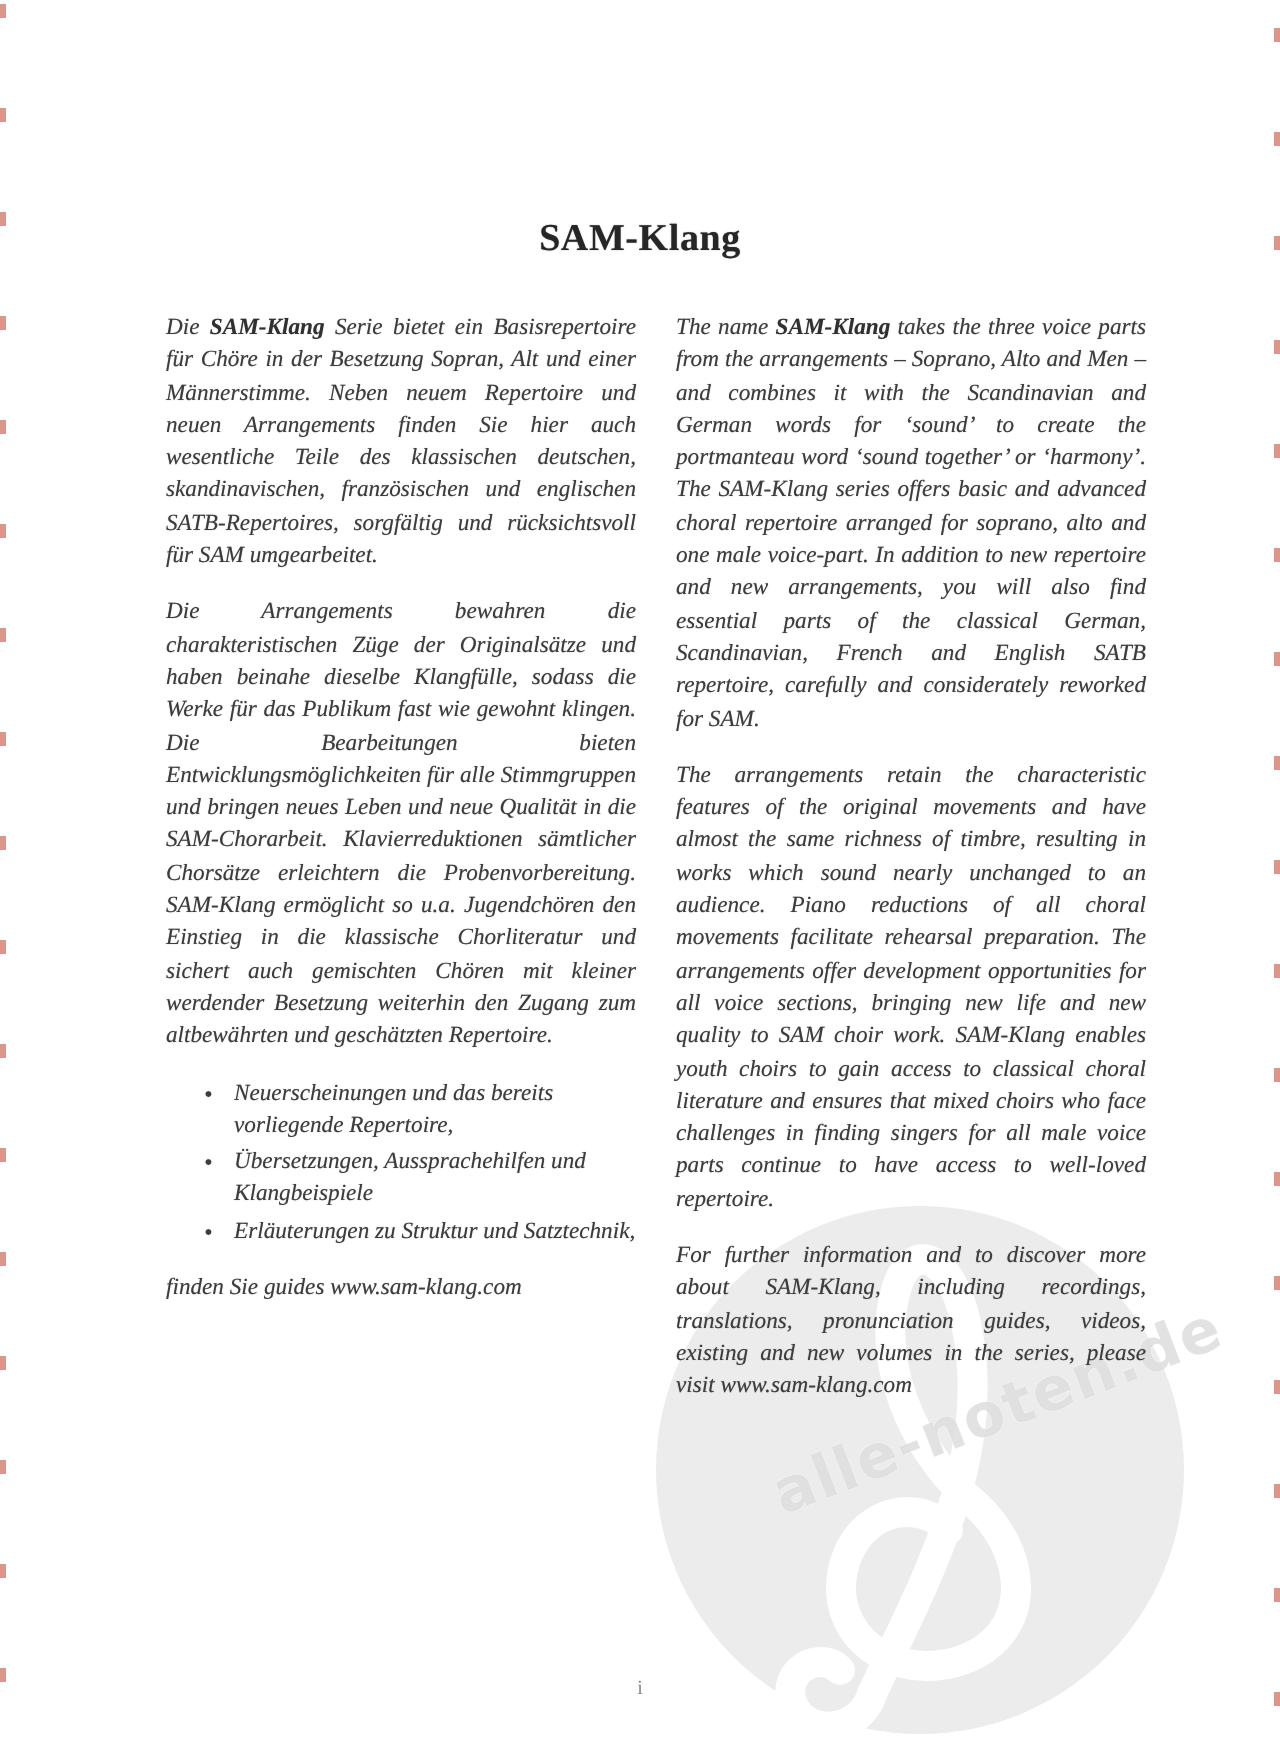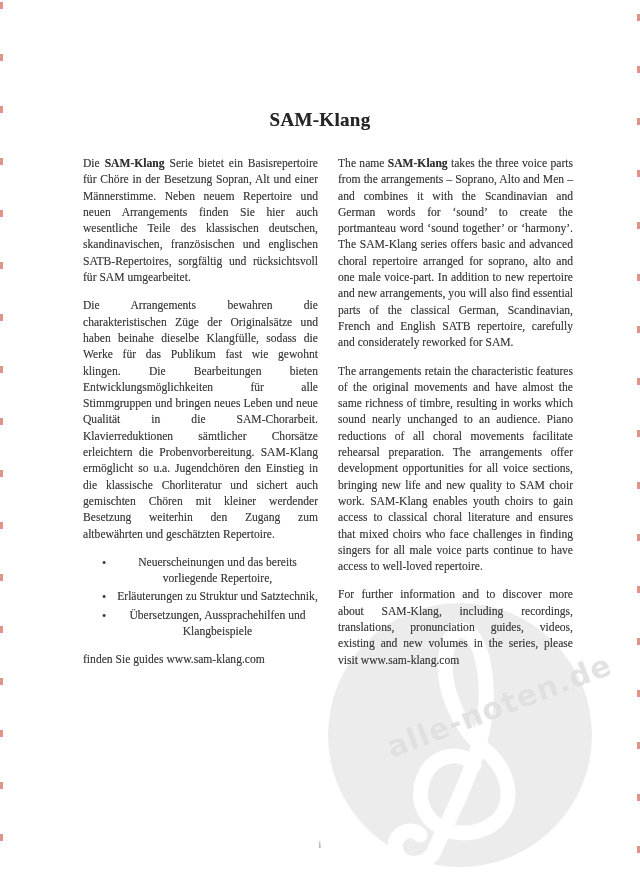--- a/index.html
+++ b/index.html
@@ -32,26 +32,27 @@
   .columns {
     position:absolute; top:156px; left:83px; width:490px;
     display:flex; gap:20px; z-index:2;
   }
   .col {
     width:235px;
     font-size:11.6px; line-height:16.3px;
     text-align:justify; text-justify:inter-word;
     color:#3c3c3c;
     text-shadow:0 0 0.5px rgba(70,70,70,0.55);
+    font-style:italic;
   }
   .col p { margin:0 0 12px 0; }
   .col b { color:#303030; }
 
   .bullets { margin:0 0 12px 0; padding:0 0 0 19px; list-style:none; }
-  .bullets li { position:relative; padding-left:15px; margin:0 0 2px 0; text-align:center; }
+  .bullets li { position:relative; padding-left:15px; margin:0 0 2px 0; text-align:left; }
   .bullets li::before {
     content:"\2022";
     position:absolute; left:0; top:0;
     font-size:12px; color:#3c3c3c;
   }
 
   .page-number {
     position:absolute; top:839px; left:0; width:100%;
     text-align:center; font-size:10px; color:#8a8a8a;
   }
@@ -90,22 +91,22 @@
 
   <h1 class="title">SAM-Klang</h1>
 
   <div class="columns">
 
     <div class="col">
       <p><span>Die </span><b>SAM-Klang</b><span> Serie bietet ein Basisrepertoire für Chöre in der Besetzung Sopran, Alt und einer Männerstimme. Neben neuem Repertoire und neuen Arrangements finden Sie hier auch wesentliche Teile des klassischen deutschen, skandinavischen, französischen und englischen SATB-Repertoires, sorgfältig und rücksichtsvoll für SAM umgearbeitet.</span></p>
       <p>Die Arrangements bewahren die charakteristischen Züge der Originalsätze und haben beinahe dieselbe Klangfülle, sodass die Werke für das Publikum fast wie gewohnt klingen. Die Bearbeitungen bieten Entwicklungsmöglichkeiten für alle Stimmgruppen und bringen neues Leben und neue Qualität in die SAM-Chorarbeit. Klavierreduktionen sämtlicher Chorsätze erleichtern die Probenvorbereitung. SAM-Klang ermöglicht so u.a. Jugendchören den Einstieg in die klassische Chorliteratur und sichert auch gemischten Chören mit kleiner werdender Besetzung weiterhin den Zugang zum altbewährten und geschätzten Repertoire.</p>
       <ul class="bullets">
         <li>Neuerscheinungen und das bereits vorliegende Repertoire,</li>
+        <li>Übersetzungen, Aussprachehilfen und Klangbeispiele</li>
         <li>Erläuterungen zu Struktur und Satztechnik,</li>
-        <li>Übersetzungen, Aussprachehilfen und Klangbeispiele</li>
       </ul>
       <p>finden Sie guides www.sam-klang.com</p>
     </div>
 
     <div class="col">
       <p><span>The name </span><b>SAM-Klang</b><span> takes the three voice parts from the arrangements – Soprano, Alto and Men – and combines it with the Scandinavian and German words for ‘sound’ to create the portmanteau word ‘sound together’ or ‘harmony’. The SAM-Klang series offers basic and advanced choral repertoire arranged for soprano, alto and one male voice-part. In addition to new repertoire and new arrangements, you will also find essential parts of the classical German, Scandinavian, French and English SATB repertoire, carefully and considerately reworked for SAM.</span></p>
       <p>The arrangements retain the characteristic features of the original movements and have almost the same richness of timbre, resulting in works which sound nearly unchanged to an audience. Piano reductions of all choral movements facilitate rehearsal preparation. The arrangements offer development opportunities for all voice sections, bringing new life and new quality to SAM choir work. SAM-Klang enables youth choirs to gain access to classical choral literature and ensures that mixed choirs who face challenges in finding singers for all male voice parts continue to have access to well-loved repertoire.</p>
       <p>For further information and to discover more about SAM-Klang, including recordings, translations, pronunciation guides, videos, existing and new volumes in the series, please visit www.sam-klang.com</p>
     </div>
 

